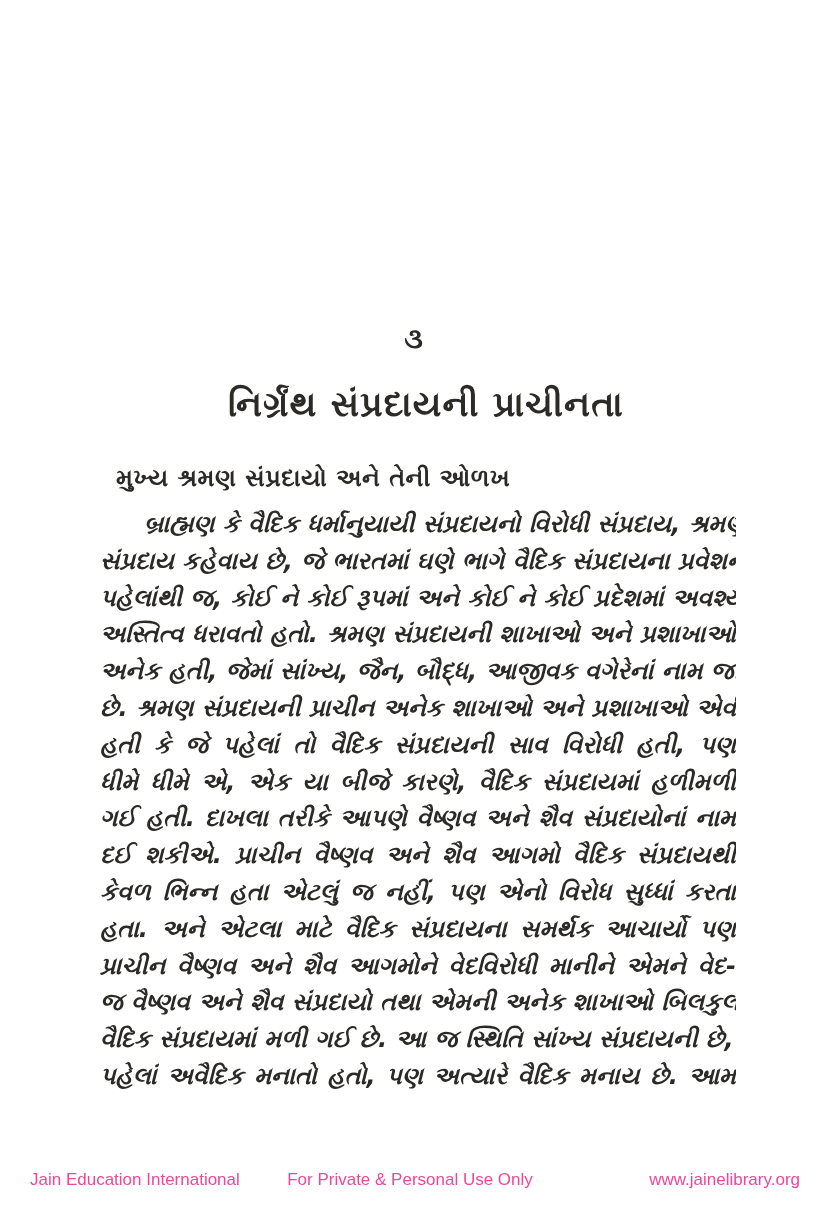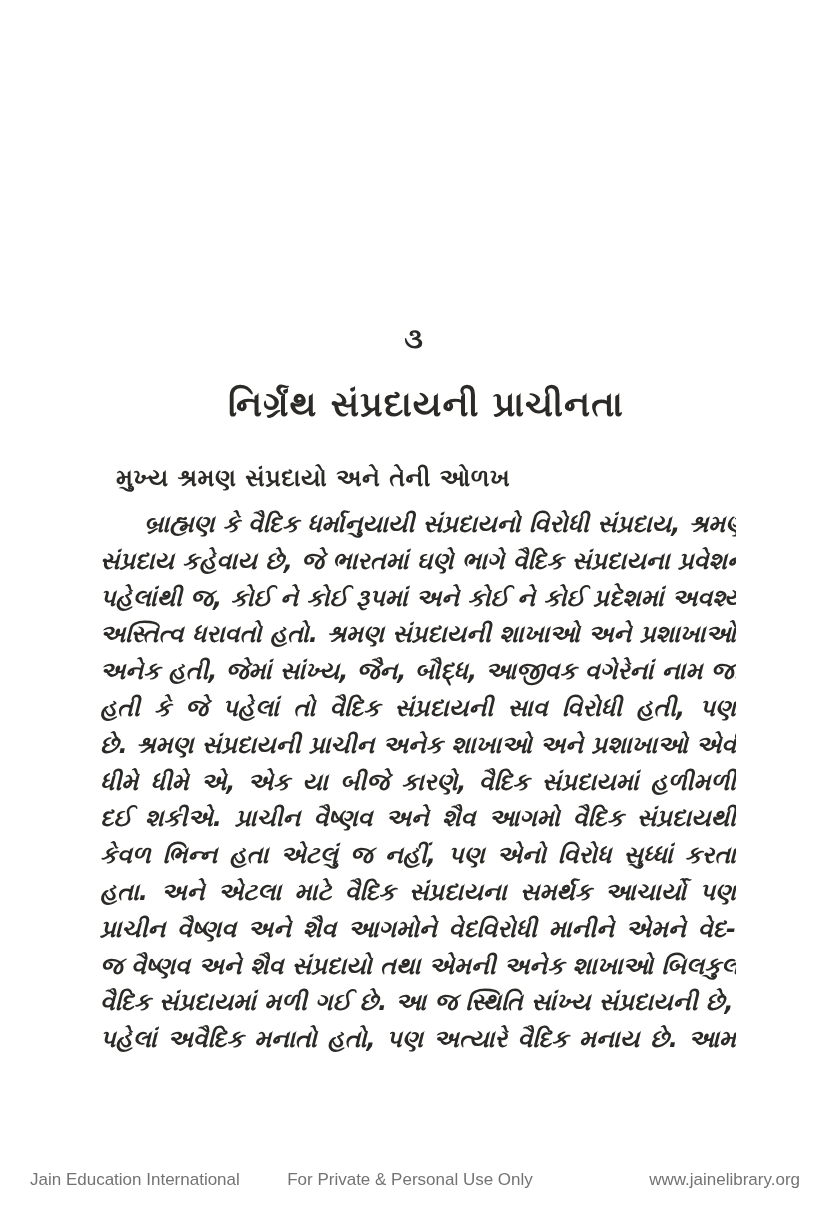--- a/index.html
+++ b/index.html
@@ -65,21 +65,21 @@
   }
   .body-line.indent {
     padding-left: 44px;
   }
   .footer {
     position: absolute;
     top: 1170px;
     left: 0;
     width: 828px;
     height: 26px;
-    color: #737373;
+    color: #ec4899;
     font-size: 17px;
     font-family: "Liberation Sans", sans-serif;
   }
   .footer-left {
     position: absolute;
     left: 30px;
     top: 0;
   }
   .footer-center {
     position: absolute;
@@ -104,23 +104,24 @@
   <h1 class="title">નિર્ગ્રંથ સંપ્રદાયની પ્રાચીનતા</h1>
 
   <h2 class="subtitle">મુખ્ય શ્રમણ સંપ્રદાયો અને તેની ઓળખ</h2>
 
   <div class="body-text">
     <div class="body-line indent">બ્રાહ્મણ કે વૈદિક ધર્માનુયાયી સંપ્રદાયનો વિરોધી સંપ્રદાય, શ્રમણ</div>
     <div class="body-line">સંપ્રદાય કહેવાય છે, જે ભારતમાં ઘણે ભાગે વૈદિક સંપ્રદાયના પ્રવેશની</div>
     <div class="body-line">પહેલાંથી જ, કોઈ ને કોઈ રૂપમાં અને કોઈ ને કોઈ પ્રદેશમાં અવશ્ય</div>
     <div class="body-line">અસ્તિત્વ ધરાવતો હતો. શ્રમણ સંપ્રદાયની શાખાઓ અને પ્રશાખાઓ</div>
     <div class="body-line">અનેક હતી, જેમાં સાંખ્ય, જૈન, બૌદ્ધ, આજીવક વગેરેનાં નામ જાણીતાં</div>
+    <div class="body-line">છે. શ્રમણ સંપ્રદાયની પ્રાચીન અનેક શાખાઓ અને પ્રશાખાઓ એવી</div>
     <div class="body-line">હતી કે જે પહેલાં તો વૈદિક સંપ્રદાયની સાવ વિરોધી હતી, પણ</div>
-    <div class="body-line">છે. શ્રમણ સંપ્રદાયની પ્રાચીન અનેક શાખાઓ અને પ્રશાખાઓ એવી</div>
     <div class="body-line">ધીમે ધીમે એ, એક યા બીજે કારણે, વૈદિક સંપ્રદાયમાં હળીમળી</div>
+    <div class="body-line">ગઈ હતી. દાખલા તરીકે આપણે વૈષ્ણવ અને શૈવ સંપ્રદાયોનાં નામ</div>
     <div class="body-line">દઈ શકીએ. પ્રાચીન વૈષ્ણવ અને શૈવ આગમો વૈદિક સંપ્રદાયથી</div>
     <div class="body-line">કેવળ ભિન્ન હતા એટલું જ નહીં, પણ એનો વિરોધ સુધ્ધાં કરતા</div>
     <div class="body-line">હતા. અને એટલા માટે વૈદિક સંપ્રદાયના સમર્થક આચાર્યો પણ</div>
     <div class="body-line">પ્રાચીન વૈષ્ણવ અને શૈવ આગમોને વેદવિરોધી માનીને એમને વેદ-</div>
     <div class="body-line">જ વૈષ્ણવ અને શૈવ સંપ્રદાયો તથા એમની અનેક શાખાઓ બિલકુલ</div>
     <div class="body-line">વૈદિક સંપ્રદાયમાં મળી ગઈ છે. આ જ સ્થિતિ સાંખ્ય સંપ્રદાયની છે, જે</div>
     <div class="body-line">પહેલાં અવૈદિક મનાતો હતો, પણ અત્યારે વૈદિક મનાય છે. આમ</div>
   </div>
 
   <div class="footer">

